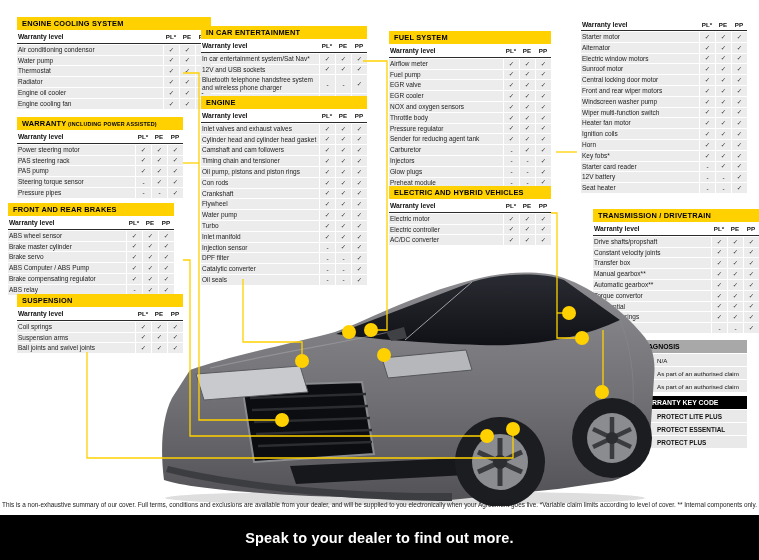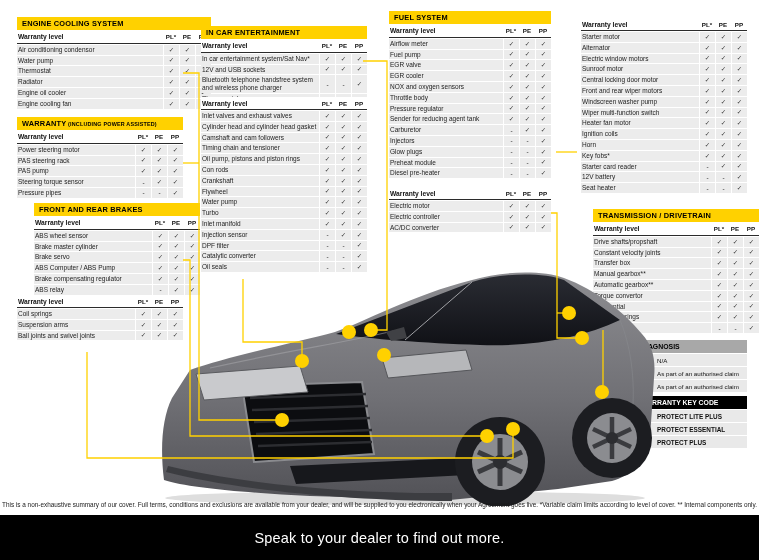--- a/index.html
+++ b/index.html
@@ -17,25 +17,25 @@
   .trow{display:flex;align-items:stretch;background:#ececec;margin-top:1px;min-height:9.2px}
   .trow .lbl{flex:1;font-size:6.5px;color:#1c1c1c;padding:1px 2px 1px 1px;
              line-height:1.2;white-space:nowrap;overflow:hidden;align-self:center}
   .trow.wrap .lbl{white-space:normal}
   .trow .c{width:15px;border-left:1px solid #fff;display:flex;align-items:center;
            justify-content:center;font-size:6.4px;color:#333}
 
   
   #t-cool {left:17px; top:17px;  width:194px}
   #t-steer{left:17px; top:117px; width:166px}
-  #t-brake{left:34px; top:203px; width:166px}
+  #t-brake{left:8px; top:203px; width:166px}
   #t-susp {left:17px; top:294px; width:166px}
   #t-ice  {left:201px;top:26px;  width:166px}
   #t-eng  {left:201px;top:96px;  width:166px}
-  #t-fuel {left:389px;top:11px;  width:162px}
+  #t-fuel {left:389px;top:31px;  width:162px}
   #t-ehv  {left:389px;top:186px; width:162px}
   #t-elec {left:581px;top:17px;  width:166px}
   #t-trans{left:593px;top:209px; width:166px}
 
   
   .box{position:absolute}
   #t-diag{left:636px;top:340px;width:111px}
   #t-key {left:636px;top:396px;width:111px}
   .box .btitle{font-weight:bold;font-size:6.9px;padding:3px 5px;background:#a8a8a8;color:#000}
   #t-key .btitle{background:#000;color:#fff}
@@ -46,21 +46,21 @@
 
   
   #car-wrap{position:absolute;left:150px;top:258px;width:505px;height:248px;z-index:1}
   #callouts{position:absolute;left:0;top:0;width:759px;height:560px;z-index:2;pointer-events:none}
 
   
   #disclaimer{position:absolute;left:0;right:0;top:501px;text-align:center;
               font-size:6.4px;color:#1a1a1a;z-index:3}
   #cta-bar{position:absolute;left:0;top:515px;width:759px;height:45px;background:#000;
            display:flex;align-items:center;justify-content:center;z-index:3}
-  #cta-bar span{color:#fff;font-weight:normal;font-size:14.5px;letter-spacing:.2px}
+  #cta-bar span{color:#fff;font-weight:bold;font-size:14.5px;letter-spacing:.2px}
 </style>
 </head>
 <body>
 
 <div class="tbl" id="t-cool">
     <div class="title"><span>ENGINE COOLING SYSTEM</span></div>
     <div class="hdr">
       <span class="lbl">Warranty level</span>
       <span class="c">PL*</span>
       <span class="c">PE</span>
@@ -181,20 +181,21 @@
       <span class="c">✓</span>
     </div>
     <div class="trow">
       <span class="lbl">ABS relay</span>
       <span class="c">-</span>
       <span class="c">✓</span>
       <span class="c">✓</span>
     </div>
   </div>
 <div class="tbl" id="t-susp">
+    <div class="title"><span>SUSPENSION</span></div>
     <div class="hdr">
       <span class="lbl">Warranty level</span>
       <span class="c">PL*</span>
       <span class="c">PE</span>
       <span class="c">PP</span>
     </div>
     <div class="trow">
       <span class="lbl">Coil springs</span>
       <span class="c">✓</span>
       <span class="c">✓</span>
@@ -240,20 +241,21 @@
       <span class="c">✓</span>
     </div>
     <div class="trow">
       <span class="lbl">Phone aerial</span>
       <span class="c">-</span>
       <span class="c">-</span>
       <span class="c">✓</span>
     </div>
   </div>
 <div class="tbl" id="t-eng">
+    <div class="title"><span>ENGINE</span></div>
     <div class="hdr">
       <span class="lbl">Warranty level</span>
       <span class="c">PL*</span>
       <span class="c">PE</span>
       <span class="c">PP</span>
     </div>
     <div class="trow">
       <span class="lbl">Inlet valves and exhaust valves</span>
       <span class="c">✓</span>
       <span class="c">✓</span>
@@ -425,20 +427,21 @@
       <span class="c">✓</span>
     </div>
     <div class="trow">
       <span class="lbl">Diesel pre-heater</span>
       <span class="c">-</span>
       <span class="c">-</span>
       <span class="c">✓</span>
     </div>
   </div>
 <div class="tbl" id="t-ehv">
+    <div class="title"><span>ELECTRIC AND HYBRID VEHICLES</span></div>
     <div class="hdr">
       <span class="lbl">Warranty level</span>
       <span class="c">PL*</span>
       <span class="c">PE</span>
       <span class="c">PP</span>
     </div>
     <div class="trow">
       <span class="lbl">Electric motor</span>
       <span class="c">✓</span>
       <span class="c">✓</span>

